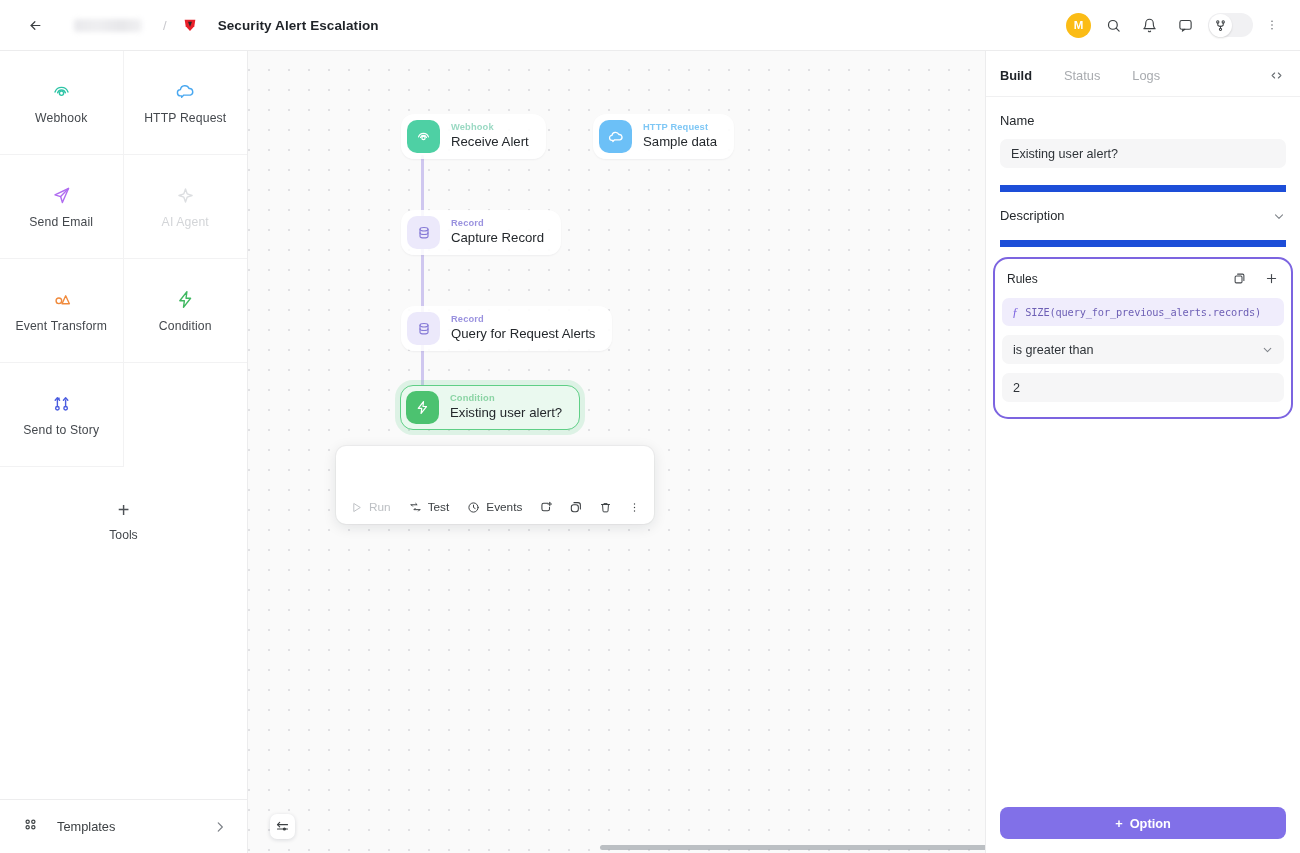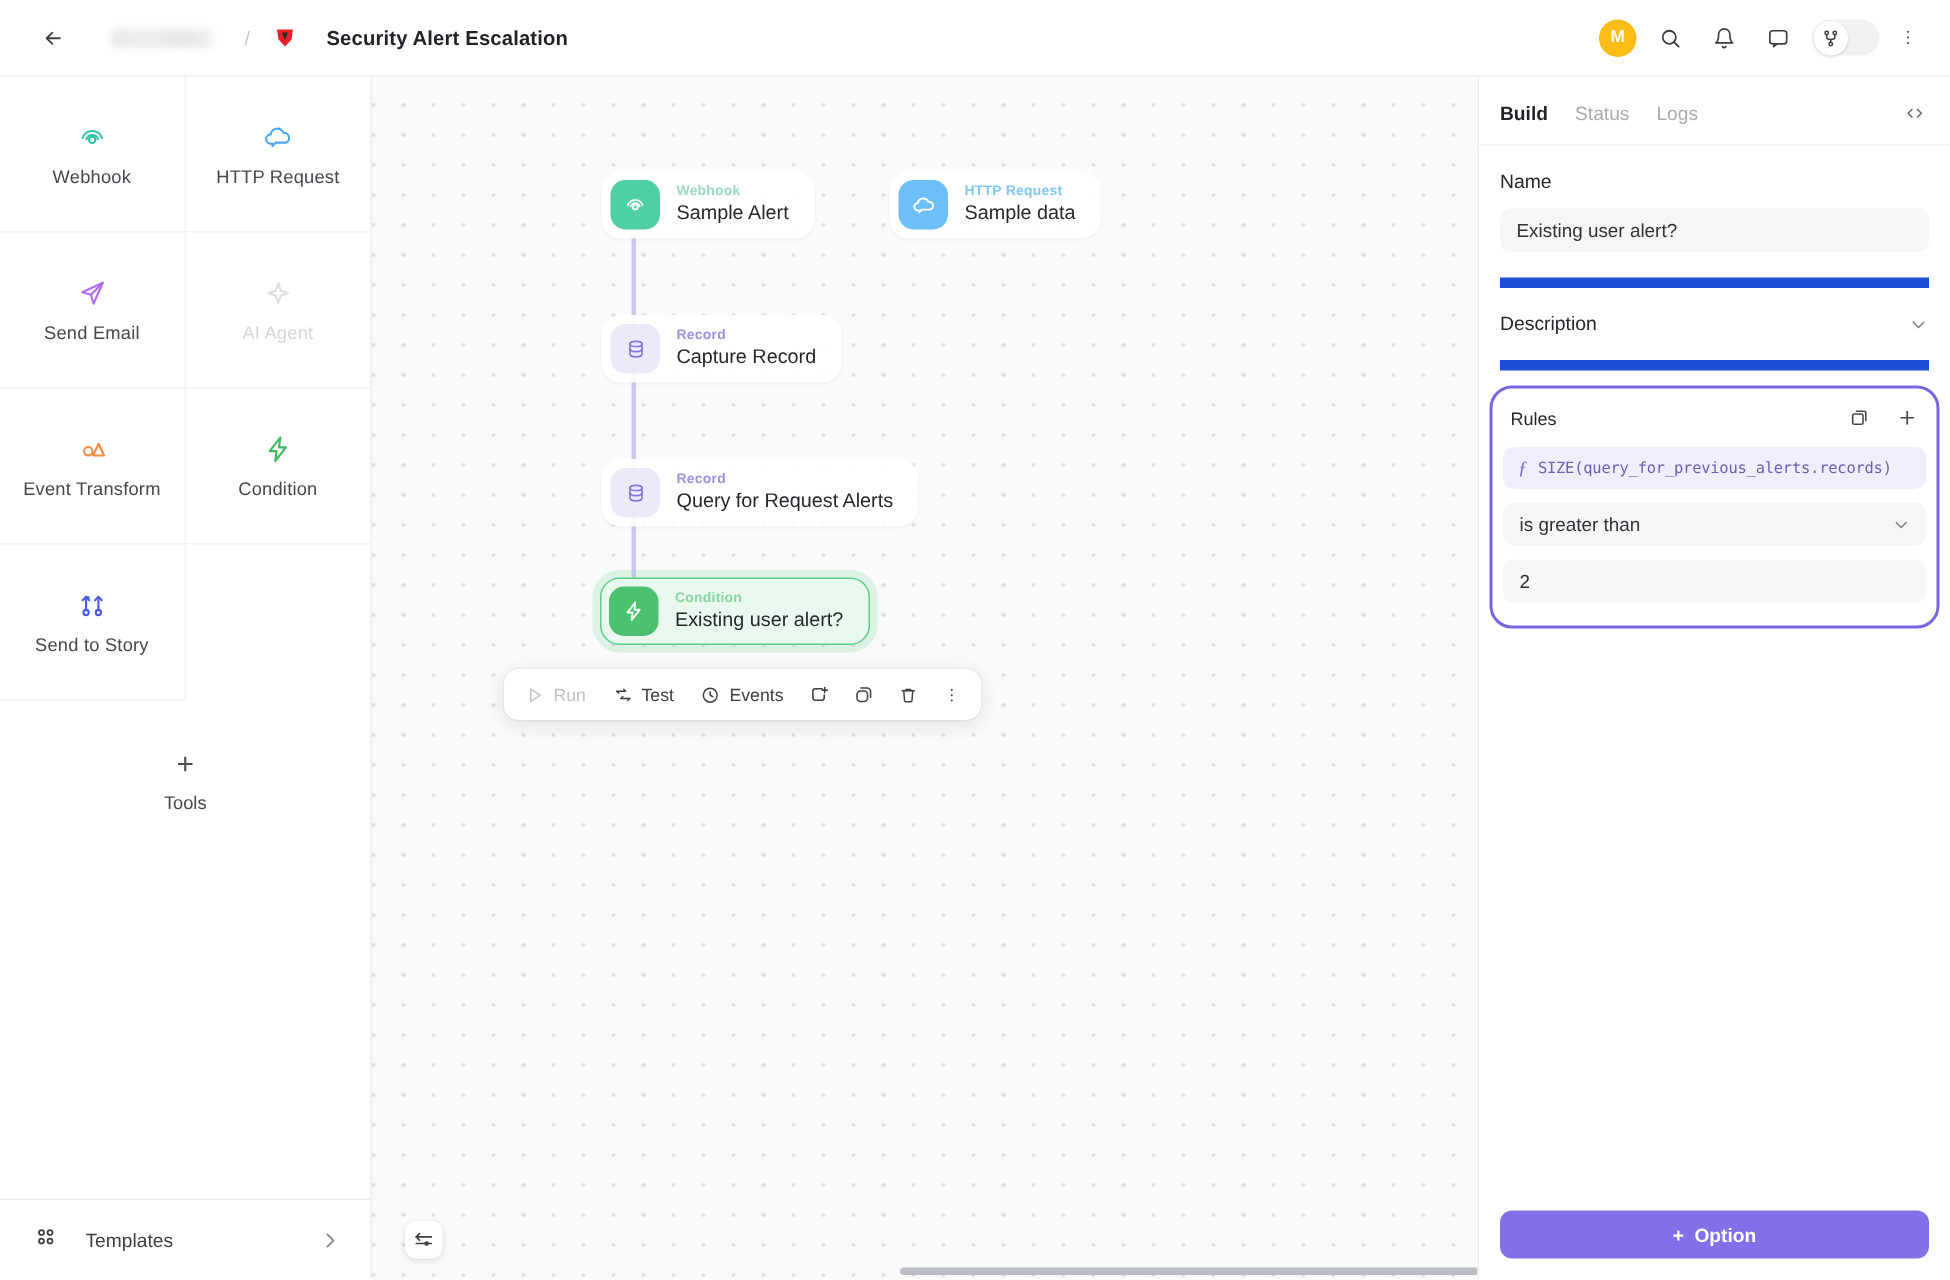--- a/index.html
+++ b/index.html
@@ -138,21 +138,21 @@
   .node-toolbar {
     position: absolute;
     display: flex; align-items: center;
     background: #fff; border-radius: 10px;
     box-shadow: 0 3px 14px rgba(16,24,40,.11), 0 0 0 1px rgba(16,24,40,.035);
     padding: 5px 6px; gap: 2px;
   }
   .tb-item {
     display: flex; align-items: center; gap: 6px;
     padding: 4px 8px; border-radius: 7px;
-    font-size: 11.8px; color: #3c4043; cursor: pointer;
+    font-size: 11.8px; color: #3c4043; cursor: pointer; margin-top: 44px;
   }
   .tb-item.disabled { color: #bdc0c4; cursor: default; }
   .tb-icon-only { padding: 5px 7px; }
 
   .canvas-fab {
     position: absolute; left: 268px; bottom: 16px;
     width: 25px; height: 25px; border-radius: 7px; background: #fff;
     box-shadow: 0 1px 4px rgba(16,24,40,.14);
     display: flex; align-items: center; justify-content: center; cursor: pointer; color: #3c4043;
   }
@@ -161,21 +161,21 @@
     background: #9aa0a6; border-radius: 3px; opacity: .65; cursor: pointer;
   }
 
   
   .inspector {
     width: 315px; flex: 0 0 315px; background: #fff;
     border-left: 1px solid #ececed; border-top: 1px solid #ececed;
     display: flex; flex-direction: column; position: relative; z-index: 20;
   }
   .insp-tabs {
-    display: flex; align-items: center; gap: 18px;
+    display: flex; align-items: center; gap: 32px;
     padding: 17px 16px 13px 14px; border-bottom: 1px solid #f0f0f1;
   }
   .insp-tab { font-size: 12.8px; color: #a8abaf; cursor: pointer; }
   .insp-tab.active { color: #1f2328; font-weight: 600; }
   .insp-code { margin-left: auto; color: #6b7075; cursor: pointer; display: flex; }
 
   .insp-scroll { flex: 1 1 auto; overflow: hidden; padding: 0 14px; }
   .insp-section { padding: 16px 0 17px; border-bottom: 7px solid #1d4ed8; }
   .insp-label { font-size: 12.9px; color: #24282c; margin-bottom: 11px; }
   .insp-input {
@@ -410,21 +410,21 @@
       <div class="node" style="left:153px; top:63px;">
         <div class="node-ico" style="background:#4ed0a4;">
           <svg width="17" height="17" viewBox="0 0 24 24" fill="none" stroke="#ffffff" stroke-width="1.7" stroke-linecap="round">
             <circle cx="12" cy="14" r="2.3"></circle>
             <path d="M7.8 13.4a4.5 4.5 0 0 1 8.4 0"></path>
             <path d="M5 12.6a7.4 7.4 0 0 1 14 0"></path>
           </svg>
         </div>
         <div class="node-txt">
           <span class="node-kind" style="color:#9ad9c3;">Webhook</span>
-          <span class="node-name">Sample Alert</span>
+          <span class="node-name">Receive Alert</span>
         </div>
       </div>
 
       <div class="node" style="left:345px; top:63px;">
         <div class="node-ico" style="background:#6cc0f7;">
           <svg width="18" height="18" viewBox="0 0 24 24" fill="none" stroke="#ffffff" stroke-width="1.7" stroke-linecap="round" stroke-linejoin="round">
             <path d="M6.8 16.4a3.3 3.3 0 0 1-.2-6.6A4.8 4.8 0 0 1 15.8 8.8a3.5 3.5 0 0 1 1.4 6.9 H10 l-2.2 2.4 V16.4 Z"></path>
           </svg>
         </div>
         <div class="node-txt">

